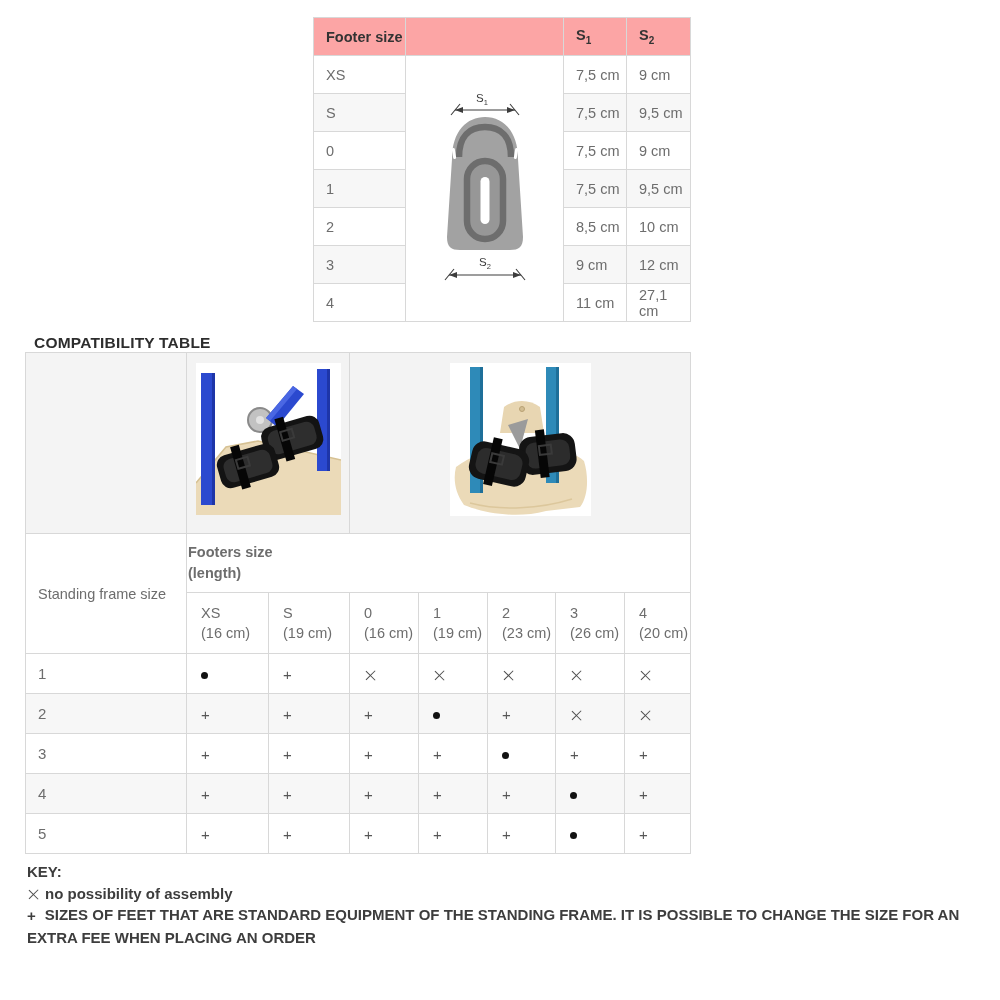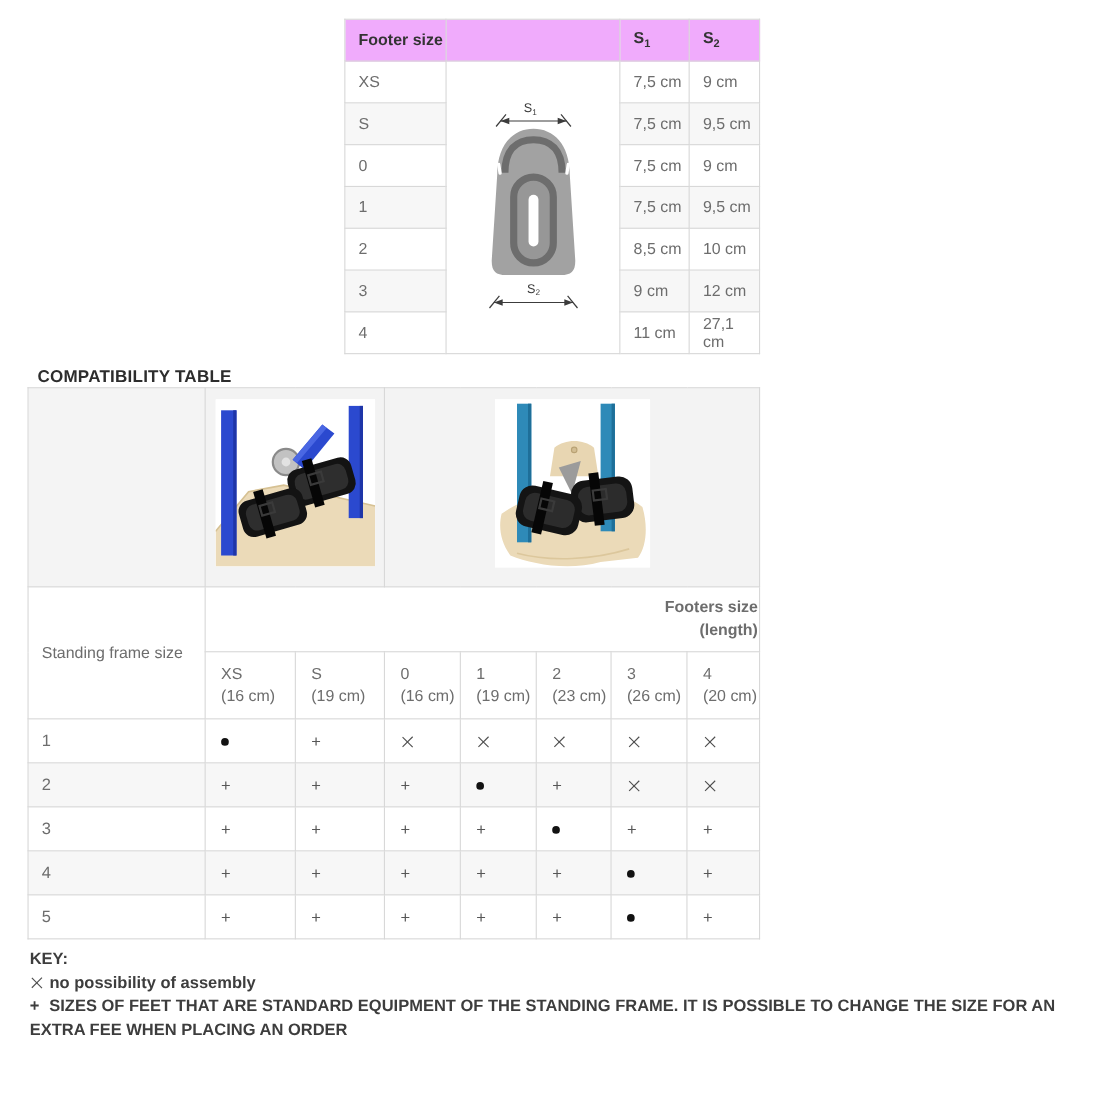--- a/index.html
+++ b/index.html
@@ -4,38 +4,38 @@
 <style>
   html,body{margin:0;padding:0;background:#fff;}
   .page{position:relative;width:1000px;height:1000px;background:#fff;overflow:hidden;
         font-family:"Liberation Sans",sans-serif;color:#3d3d3d;}
 
   table{border-collapse:collapse;table-layout:fixed;}
   td,th{border:1px solid #d8d8d8;box-sizing:border-box;font-weight:normal;}
 
   
   .size-table{margin:17px 0 0 313px;width:377px;}
-  .size-table th{height:38px;background:#f0abfc;color:#333;font-weight:bold;
+  .size-table th{height:38px;background:#fca5a5;color:#333;font-weight:bold;
                  font-size:14.5px;text-align:left;padding:0 0 0 12px;}
   .size-table td{height:38px;font-size:14.5px;color:#6d6d6d;padding:0 0 0 12px;vertical-align:middle;}
   .size-table tr.shade td{background:#f7f7f7;}
   .size-table td.diagram-cell{background:#fff;padding:0;text-align:center;vertical-align:middle;}
   .size-table sub{font-size:10px;}
 
   
   .heading{margin:12px 0 0 34px;font-size:15.5px;font-weight:bold;color:#2d2d2d;letter-spacing:.2px;}
 
   
   .compat-table{margin-left:25px;width:665px;}
   .compat-table td{font-size:14.5px;color:#6d6d6d;vertical-align:middle;}
   .photo-row td{height:181px;background:#f3f3f3;vertical-align:top;text-align:center;padding-top:10px;}
   .photo-row td.corner{background:#f4f4f4;}
   .photo-frame{display:inline-block;background:#fff;line-height:0;}
   .rowhead{background:#fff;font-weight:normal;color:#333;font-size:15px;padding-left:12px;}
-  .grouphead{height:59px;background:#fff;text-align:right;font-weight:bold;color:#333;
+  .grouphead{height:59px;background:#fff;text-align:left;font-weight:bold;color:#333;
              font-size:15px;line-height:21px;}
   .subhead-row td{height:61px;background:#fff;padding-left:14px;line-height:20px;font-size:14.5px;color:#6d6d6d;}
   .compat-table tr.data-row td{height:40px;padding-left:12px;font-size:15px;background:#fff;}
   .compat-table tr.data-row.shade td{background:#f7f7f7;}
   .compat-table tr.data-row td.sym-cell{padding-left:14px;}
 
   
   .sym{display:inline-block;vertical-align:middle;}
   .sym-dot{width:7px;height:7px;border-radius:50%;background:#121212;}
   .sym-plus{font-size:15px;color:#565656;line-height:1;}

